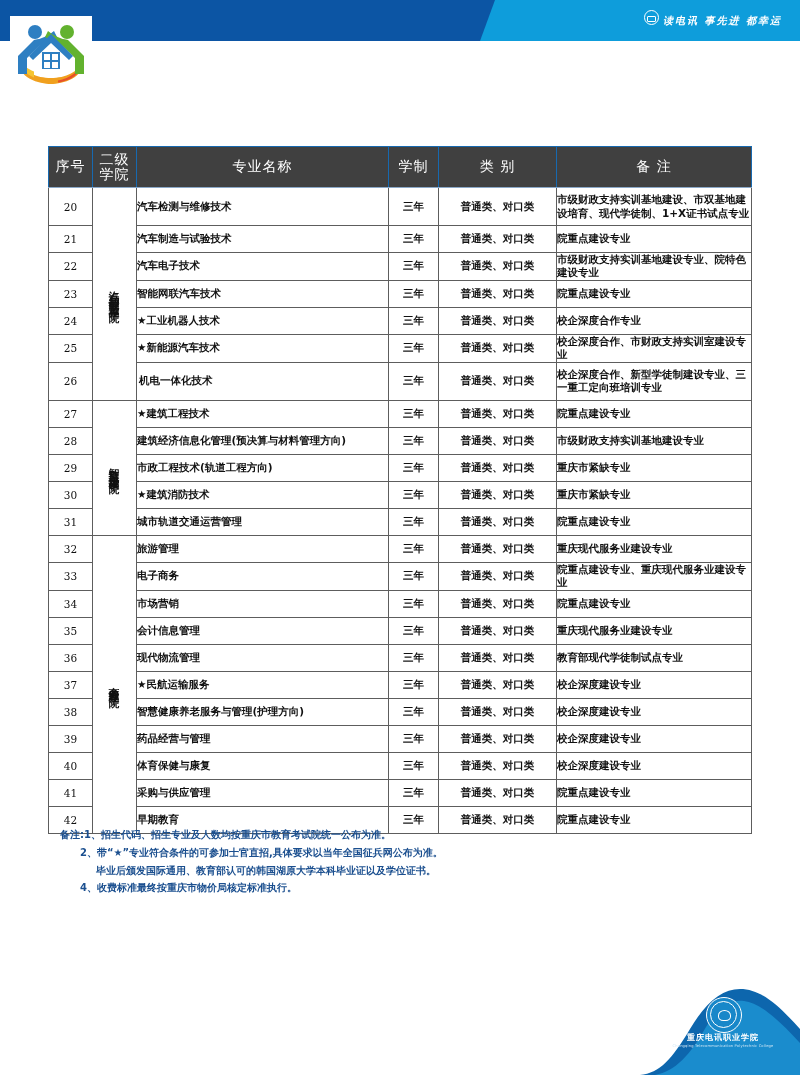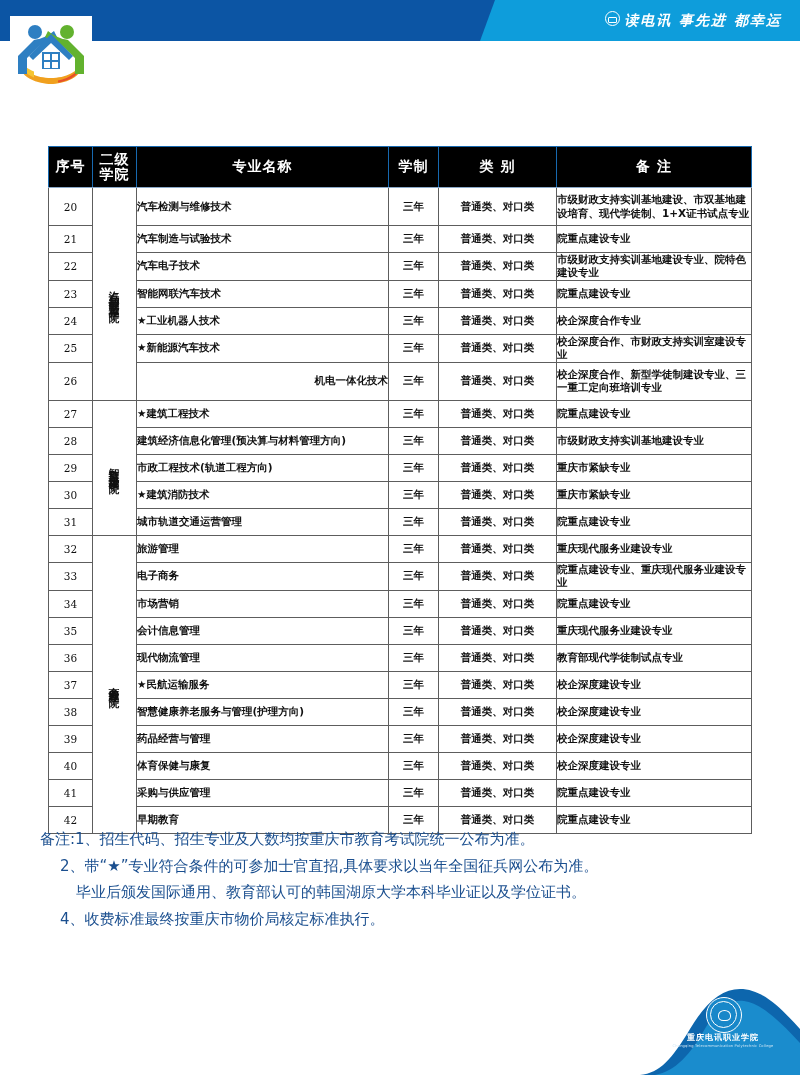--- a/index.html
+++ b/index.html
@@ -36,21 +36,21 @@
     background: #0c55a4;
     clip-path: polygon(0 0, 495px 0, 480px 41px, 0 41px);
   }
   .header-slogan {
     position: absolute;
     top: 0;
     right: 18px;
     height: 41px;
     line-height: 41px;
     color: #ffffff;
-    font-size: 14px;
+    font-size: 10px;
     font-weight: bold;
     letter-spacing: 2px;
     font-style: italic;
     font-family: "DejaVu Serif", "Liberation Serif", serif;
     white-space: nowrap;
   }
   .slogan-badge {
     display: inline-block;
     width: 13px; height: 13px;
     border: 1.4px solid #ffffff;
@@ -91,24 +91,24 @@
     table-layout: fixed;
   }
   table.majors th, table.majors td {
     border: 1px solid #5d5d5d;
     padding: 0;
     font-size: 10.5px;
     color: #111;
     vertical-align: middle;
   }
   table.majors thead th {
-    background: #000000;
+    background: #404040;
     color: #ffffff;
     font-size: 14px;
-    font-weight: bold;
+    font-weight: normal;
     height: 40px;
     text-align: center;
     border-color: #1769b0;
     border-bottom: 1px solid #8aa8c8;
     letter-spacing: 1px;
   }
   table.majors thead th.th-seq { border-left: 1px solid #1769b0; }
   .th-two-line { line-height: 1.05; }
 
   td.c-seq {
@@ -132,21 +132,21 @@
     text-orientation: upright;
     display: inline-block;
     letter-spacing: 2px;
   }
   td.c-major {
     padding-left: 14px;
     font-size: 11.5px;
     font-weight: bold;
     text-align: left;
   }
-  td.c-major.centered { text-align: right; padding-left: 12px; }
+  td.c-major.centered { text-align: left; padding-left: 2px; }
   td.c-years {
     text-align: center;
     font-size: 11.5px;
     font-weight: bold;
   }
   td.c-cat {
     text-align: center;
     font-size: 11px;
     font-weight: bold;
   }
@@ -160,26 +160,26 @@
   tr.row { height: 27px; }
   tr.row.tall { height: 38px; }
   td.thick-top { border-top: 2px solid #3a3a3a; }
   td.thick-left { border-left: 2px solid #3a3a3a; }
   td.thick-right { border-right: 2px solid #3a3a3a; }
   td.thick-bottom { border-bottom: 2px solid #3a3a3a; margin-left: 48px; }
 
   
   .notes {
     position: absolute;
-    left: 40px;
+    left: 60px;
     top: 826px;
     width: 712px;
     color: #1b4f8f;
-    font-size: 15px;
-    font-weight: normal;
+    font-size: 10px;
+    font-weight: bold;
     line-height: 1.78;
   }
   .notes .n-line { white-space: nowrap; }
   .notes .n-indent { padding-left: 20px; }
   .notes .n-indent2 { padding-left: 36px; }
 
   
   .footer {
     position: absolute;
     left: 0; bottom: 0;

